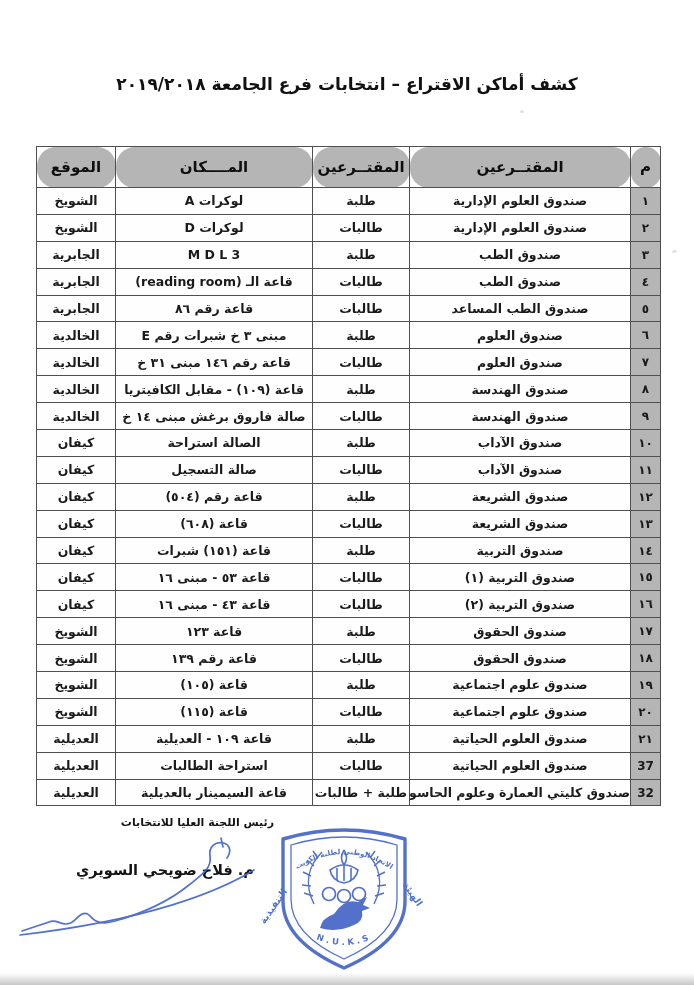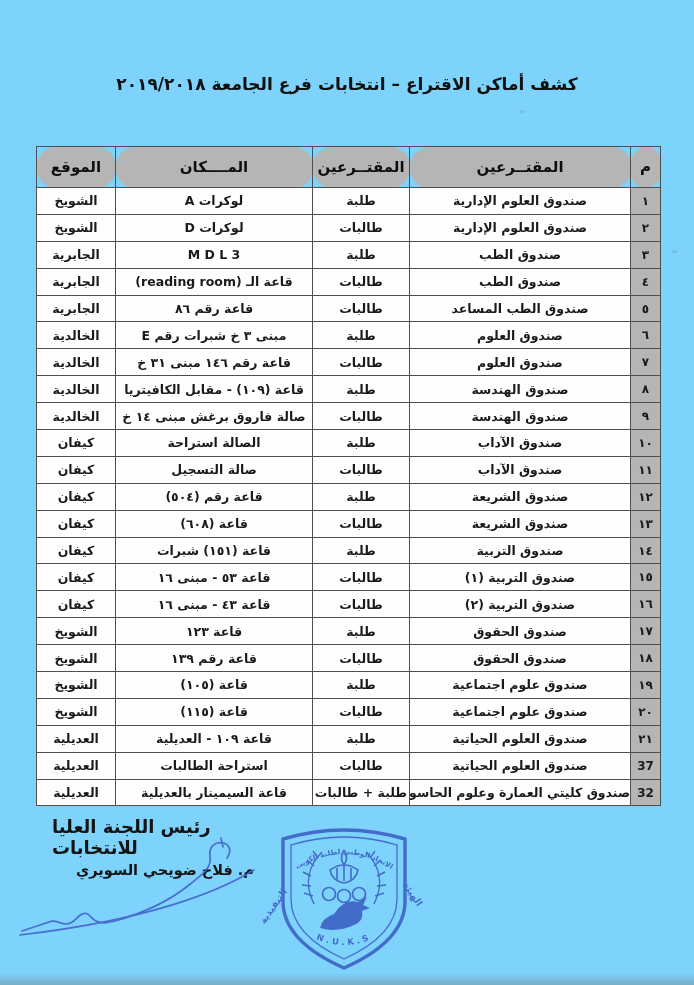--- a/index.html
+++ b/index.html
@@ -5,21 +5,21 @@
   * { margin:0; padding:0; box-sizing:border-box; }
   html,body { width:694px; height:985px; }
   body {
     font-family:"DejaVu Sans", sans-serif;
     background:#e8e8e6;
     direction:rtl;
   }
   .page {
     position:relative;
     width:694px; height:985px;
-    background:#7dd3fc;
+    background:#ffffff;
     overflow:hidden;
     color:#151515;
   }
   .doc-title {
     position:absolute;
     top:74px; left:0; right:0;
     text-align:center;
     font-size:17px;
     font-weight:bold;
     letter-spacing:0.2px;
@@ -61,22 +61,22 @@
   }
   table.polling td.no-cell {
     background:#b5b5b5;
     font-size:12px;
   }
   
   .sig-title {
     position:absolute;
     top:816px; left:52px;
     width:222px;
-    text-align:left;
-    font-size:18px;
+    text-align:right;
+    font-size:11px;
     font-weight:bold;
     color:#141414;
   }
   .sig-name {
     position:absolute;
     top:862px; left:70px;
     width:190px;
     text-align:center;
     font-size:14.5px;
     font-weight:bold;

